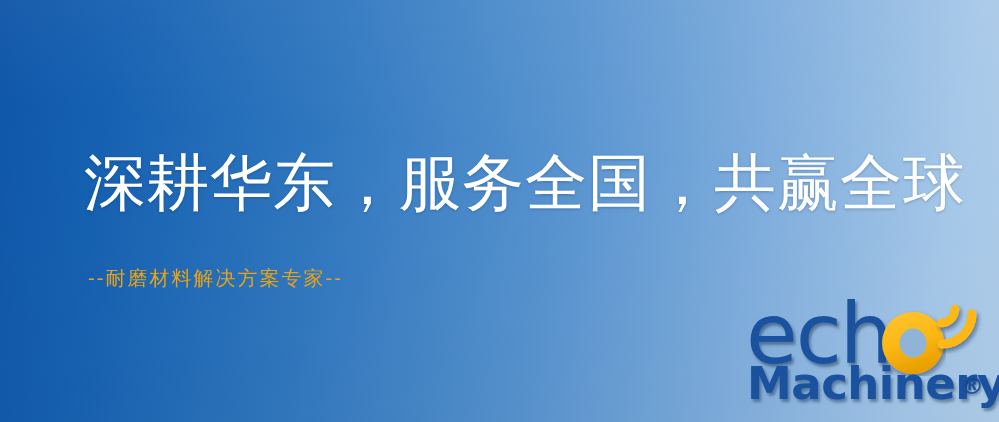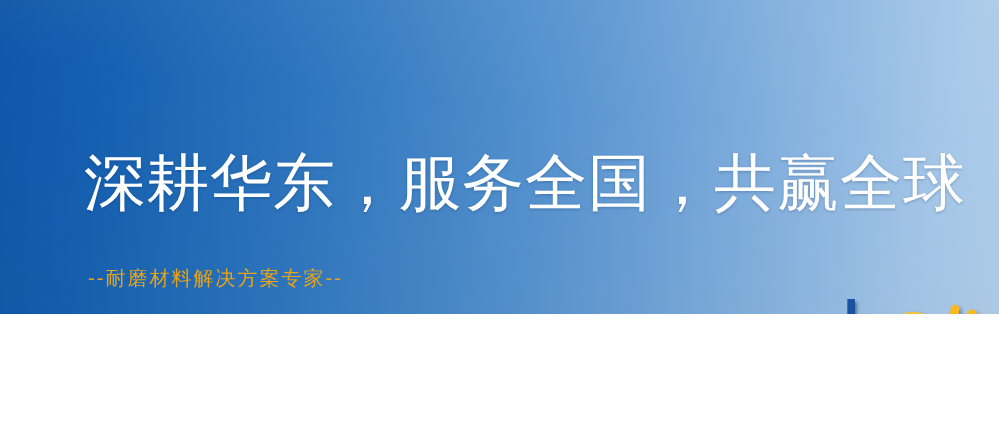--- a/index.html
+++ b/index.html
@@ -3,21 +3,21 @@
 <meta charset="utf-8">
 <style>
   html, body {
     margin: 0;
     padding: 0;
     background: #ffffff;
   }
   #banner {
     position: relative;
     width: 999px;
-    height: 314px;
+    height: 422px;
     overflow: hidden;
     background: linear-gradient(100deg,
         #0f56a8 0%,
         #1661b2 12%,
         #2f77bf 32%,
         #5592cf 54%,
         #83b0de 76%,
         #a5c7e8 92%,
         #aecde9 100%);
     font-family: "Liberation Sans", sans-serif;

